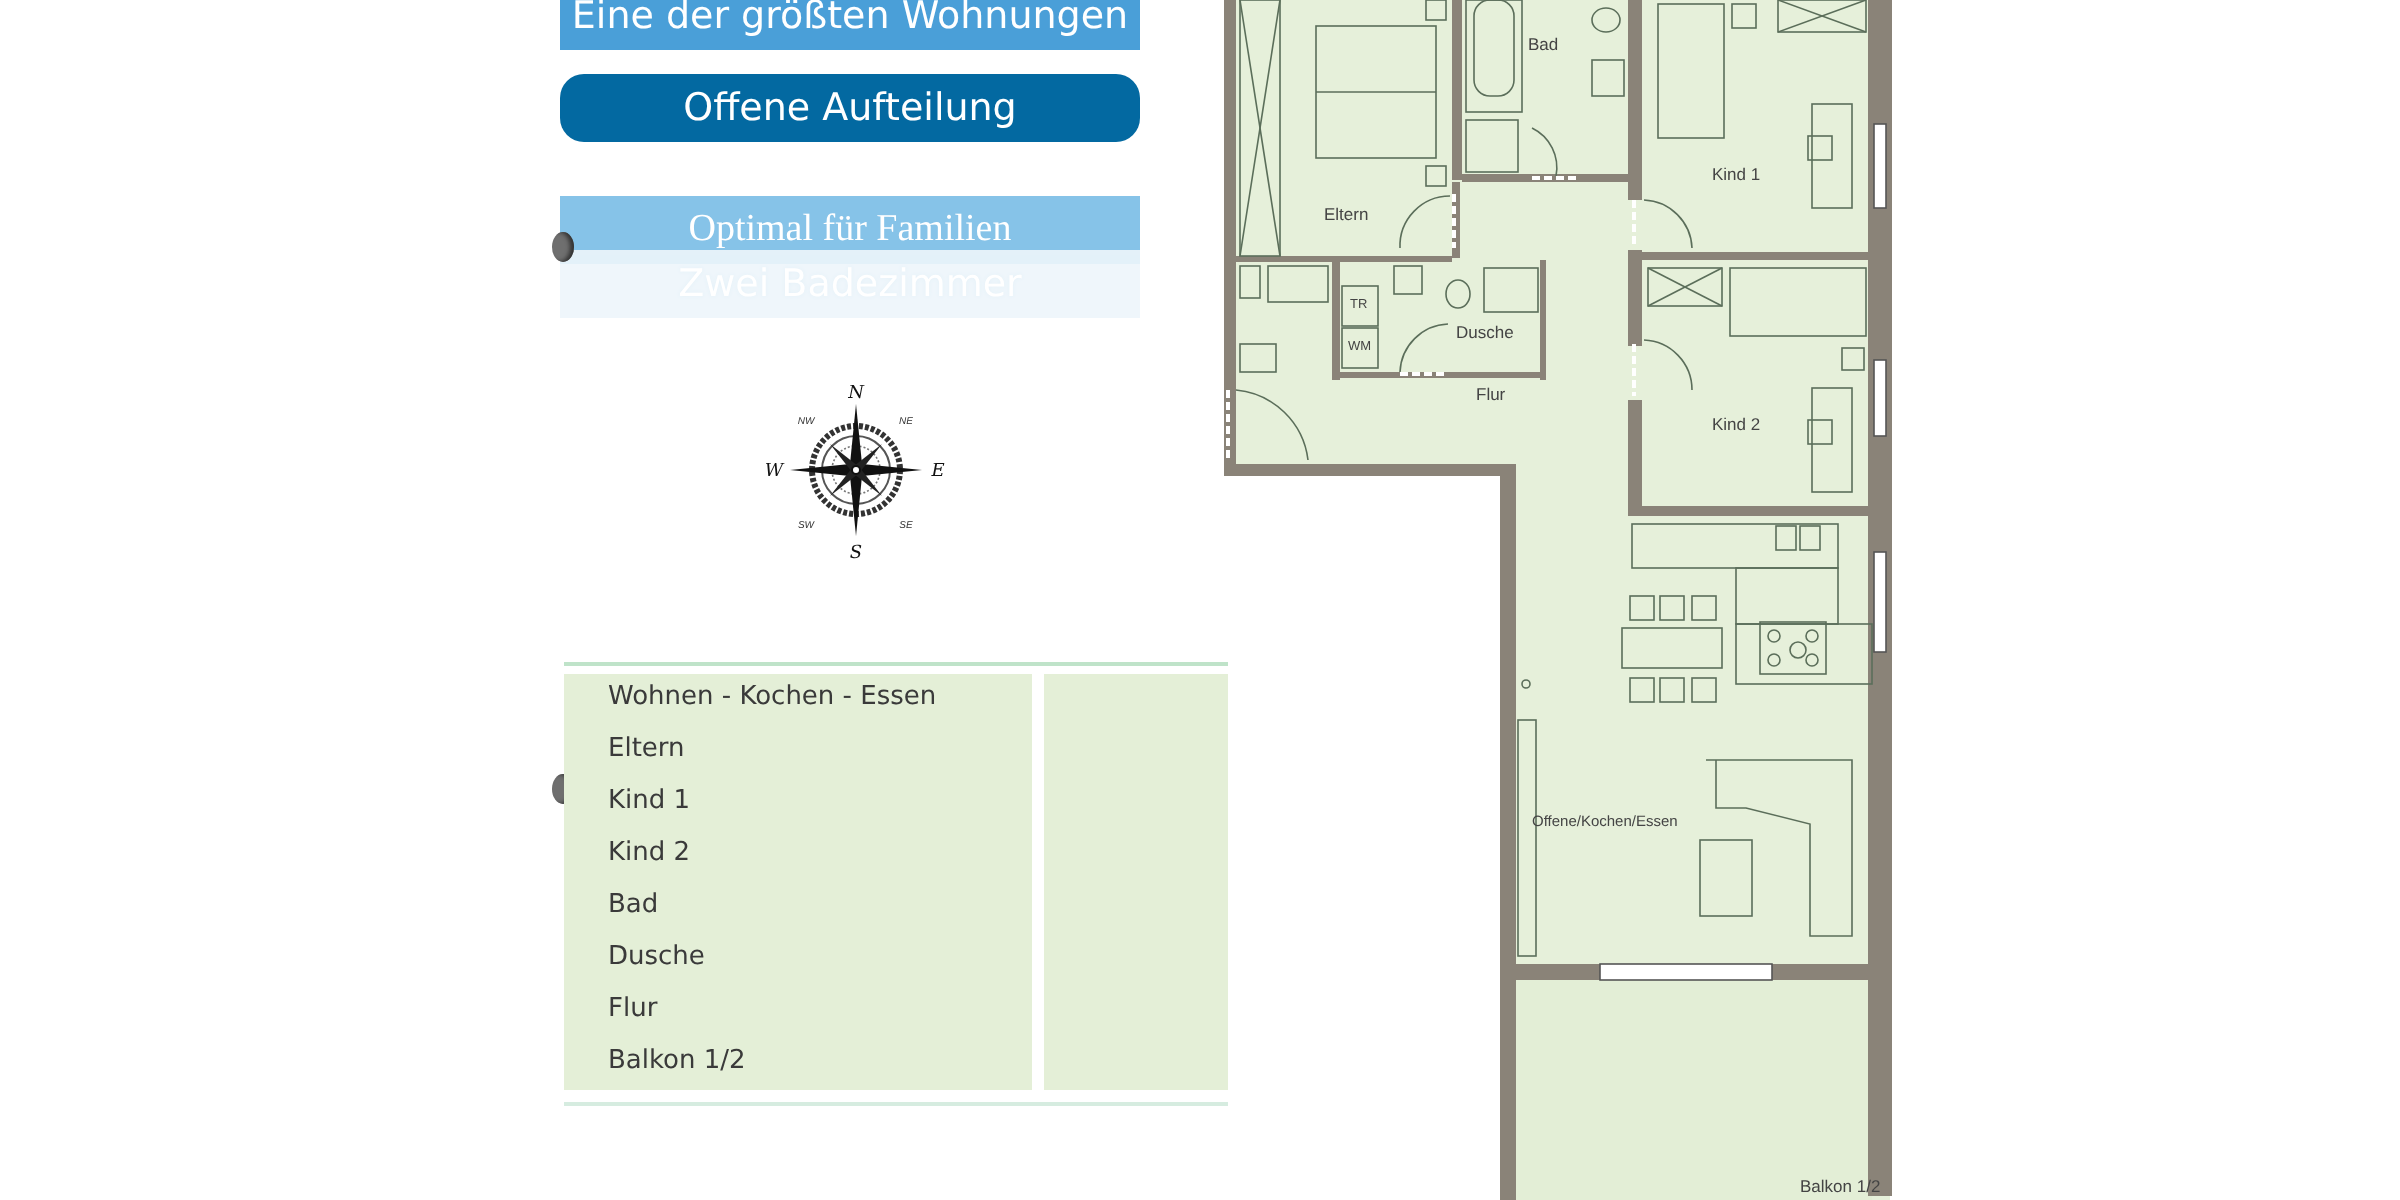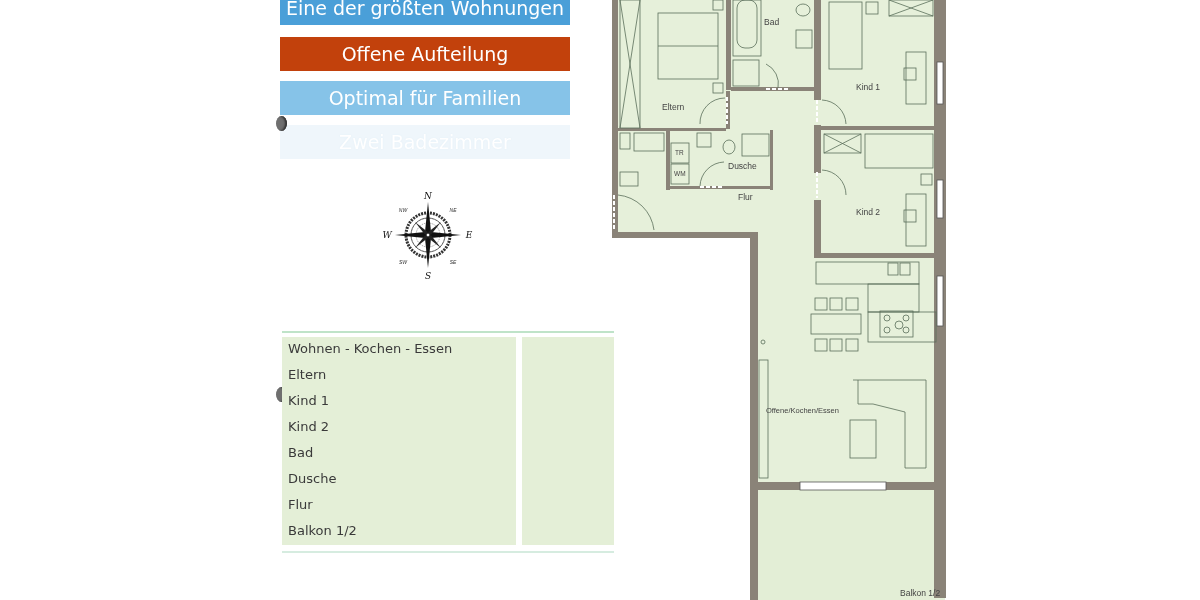--- a/index.html
+++ b/index.html
@@ -1,30 +1,30 @@
 <!DOCTYPE html>
 <html><head>
 <meta charset="utf-8">
 <style>
   html, body { margin:0; padding:0; }
   body { width:1200px; height:600px; background:#ffffff; position:relative; overflow:hidden;
          font-family:"Liberation Sans", sans-serif; }
   .feature { position:absolute; left:280px; width:290px; height:34px; color:#ffffff;
              font-family:"DejaVu Sans", sans-serif; font-size:19px; text-align:center; line-height:34px; }
   .f0 { top:-9px; background:#4a9fd8; }
-  .f1 { top:37px; background:#c2410c; }
-  .f2 { top:81px; background:#86c3e8; }
+  .f1 { top:37px; background:#0369a1;border-radius:12px; }
+  .f2 { top:98px; background:#86c3e8;font-family:Liberation Serif, serif; }
   .f3 { top:125px; background:#eef6fb; color:#ffffff; text-shadow:0 0 2px #e0eef8; opacity:.9; }
   .punch { position:absolute; width:11px; height:15px; border-radius:50%; background:#6f6f6f;
            box-shadow: inset -2px 0 2px #333; }
   .compass { position:absolute; left:383px; top:190px; width:90px; height:90px; }
   .table-rule { position:absolute; left:282px; width:406px; height:2px; background:#bfe3c9; }
   .table-left { position:absolute; left:282px; top:337px; width:234px; height:208px; background:#e4efd7; }
   .table-right { position:absolute; left:522px; top:337px; width:166px; height:208px; background:#e4efd7; }
-  .row { position:absolute; height:22px; font-size:13px; color:#3a3a3a; font-family:"DejaVu Sans", sans-serif; }
+  .row { position:absolute; height:22px; font-size:13px; color:#3a3a3a; font-family:"DejaVu Sans", sans-serif;margin-left:16px; }
   .row-label { left:288px; }
   .row-value { right:520px; text-align:right; }
   .plan { position:absolute; left:612px; top:0; width:335px; height:600px; }
   .room-label { position:absolute; font-size:8.5px; color:#444; font-family:"Liberation Sans", sans-serif; }
 </style>
 </head>
 <body>
 
 <div class="feature f0">Eine der größten Wohnungen</div>
 <div class="feature f1">Offene Aufteilung</div>

